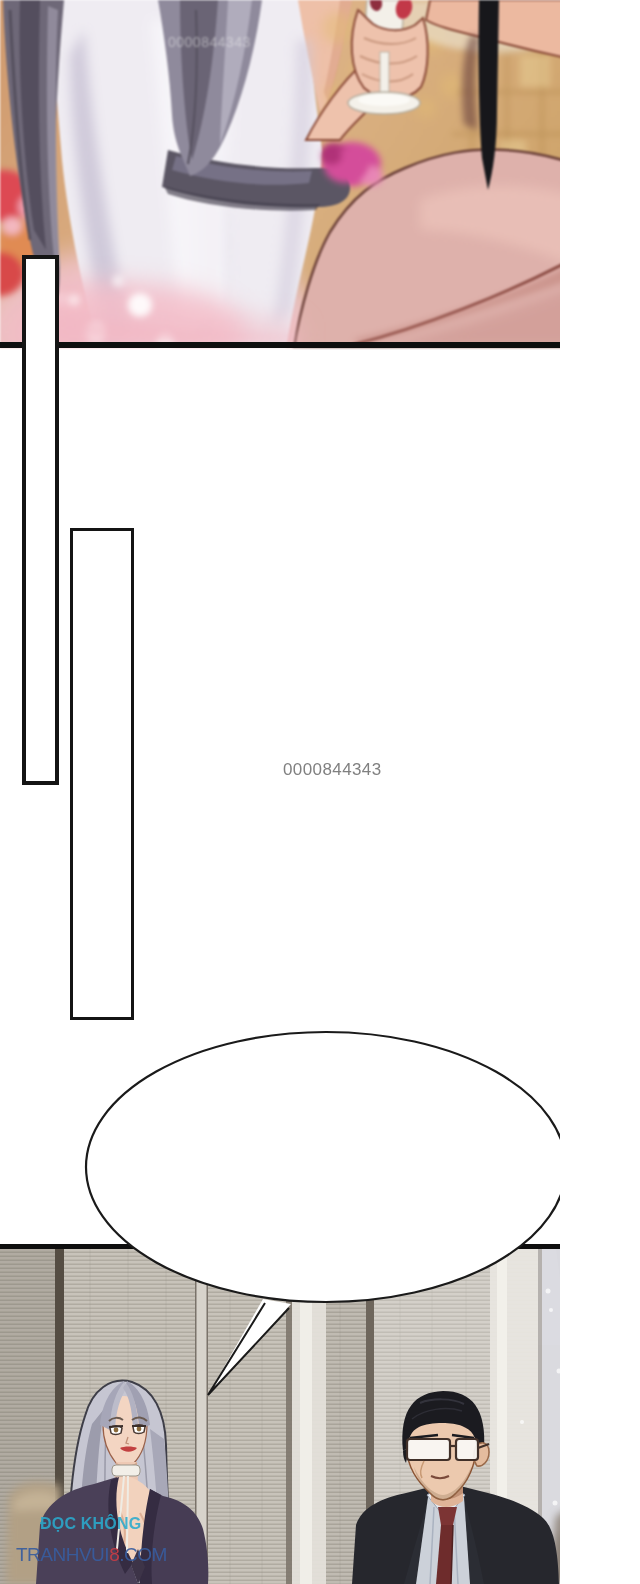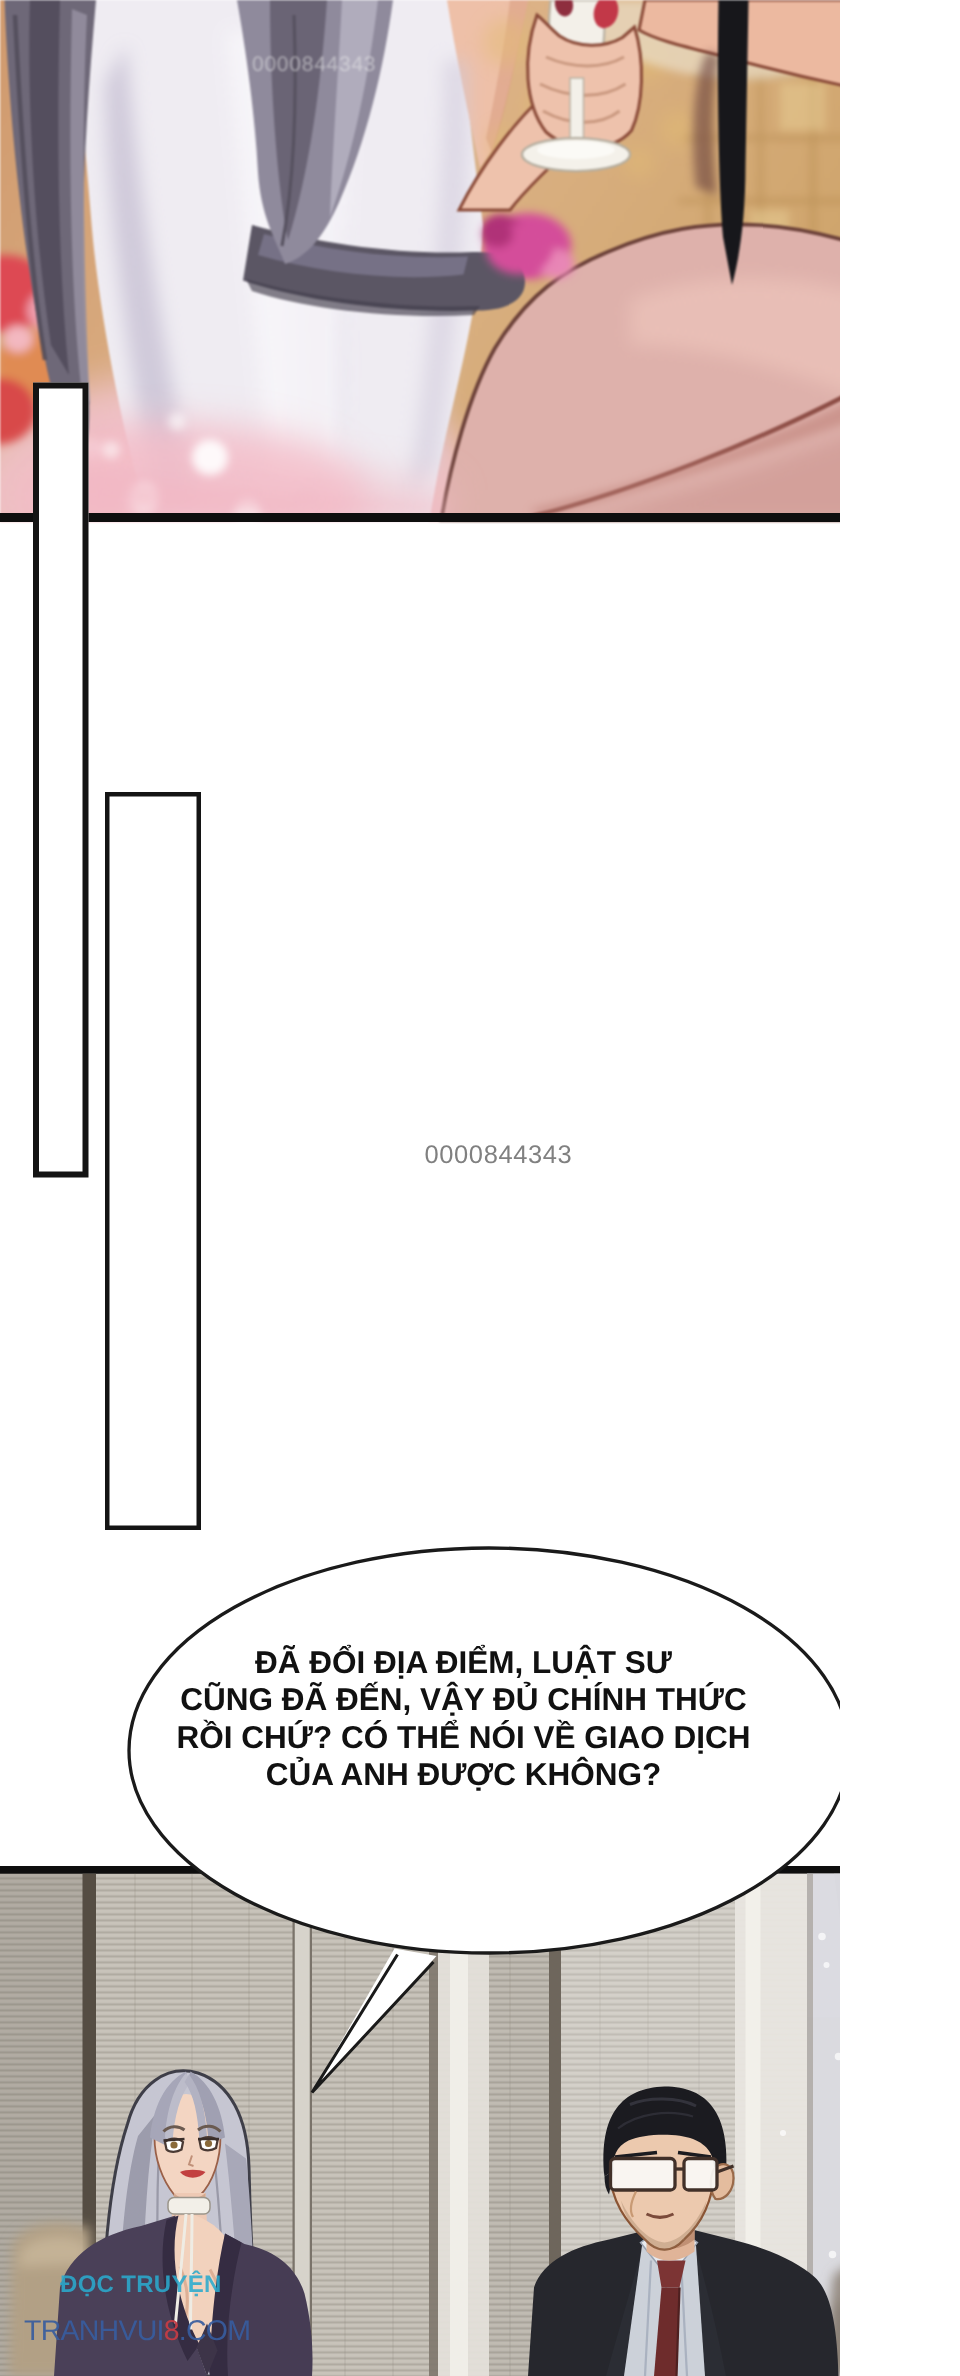--- a/index.html
+++ b/index.html
@@ -335,19 +335,18 @@
 <svg id="bubble" class="abs" style="left:0;top:1015px" width="640" height="400" viewBox="0 0 640 400">
 
   <ellipse cx="326" cy="152" rx="240" ry="135" fill="#ffffff" stroke="#1a1a1a" stroke-width="2.2"></ellipse>
 
   <g>
     <polygon points="263,284 291,289 208,380" fill="#ffffff"></polygon>
     <path d="M265,288 L208,380 L289,293" fill="none" stroke="#1a1a1a" stroke-width="2" stroke-linejoin="miter"></path>
   </g>
 </svg>
 
-<div class="abs" style="left:89px;top:1096px;width:440px;text-align:center;font-weight:bold;font-size:21px;line-height:25px;color:#111">ĐÃ ĐỔI ĐỊA ĐIỂM, LUẬT SƯ<br>CŨNG ĐÃ ĐẾN, VẬY ĐỦ CHÍNH THỨC<br>RỒI CHỨ? CÓ THỂ NÓI VỀ GIAO DỊCH<br>CỦA ANH ĐƯỢC KHÔNG?</div>
-
-<div class="abs" style="left:40px;top:1515px;font-weight:bold;font-size:16px;letter-spacing:0.2px;color:rgba(42,170,205,0.88)">ĐỌC TRUYỆN</div>
+
+<div class="abs" style="left:40px;top:1515px;font-weight:bold;font-size:16px;letter-spacing:0.2px;color:rgba(42,170,205,0.88)">ĐỌC KHÔNG</div>
 
 <div class="abs" style="left:16px;top:1544px;font-weight:normal;font-size:19px;letter-spacing:-0.5px;color:rgba(55,92,158,0.92)">TRANHVUI<span style="color:rgba(196,60,70,0.95)">8</span>.COM</div>
 
 </div>
 
 </body></html>

